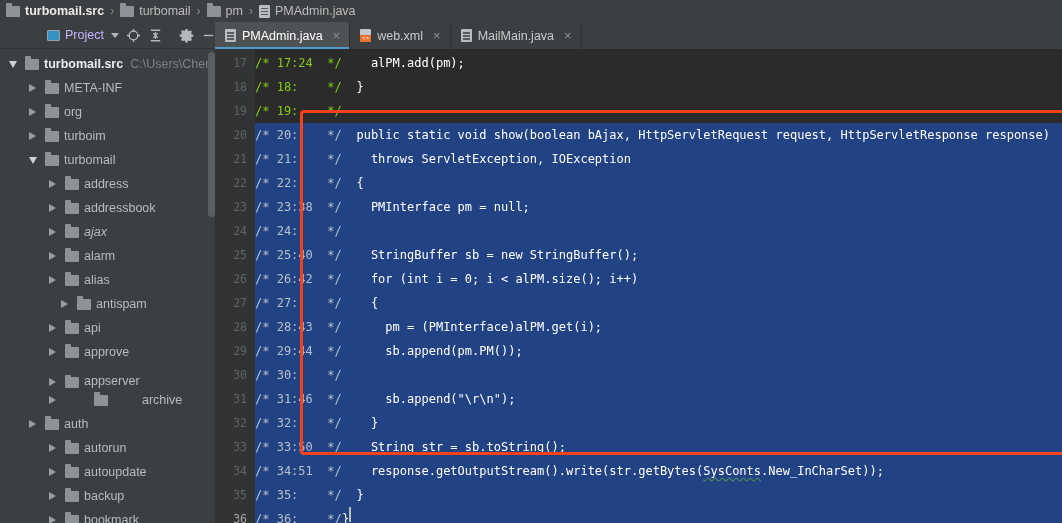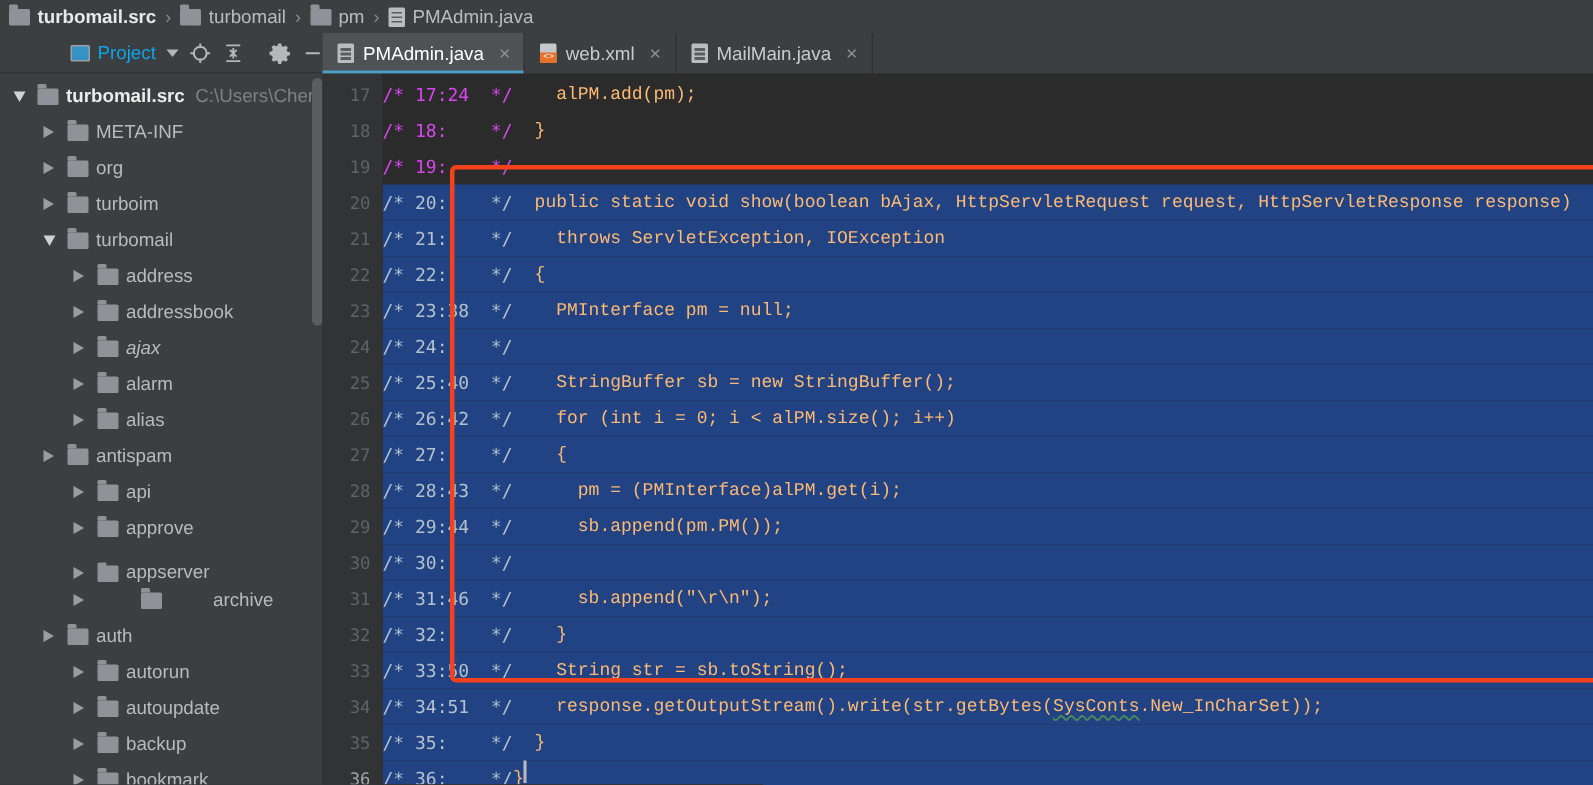--- a/index.html
+++ b/index.html
@@ -72,21 +72,21 @@
   }
   #project-toolbar {
     height: 27px;
     display: flex; align-items: center;
     padding-left: 6px; gap: 7px;
     background: #3c3f41;
     border-bottom: 1px solid #323232;
   }
   .pt-title {
     display: flex; align-items: center; gap: 5px;
-    font-size: 12.5px; color: #0ea5e9; padding-left: 41px;
+    font-size: 12.5px; color: #c4b5fd; padding-left: 41px;
   }
   .win-ico {
     width: 13px; height: 11px; border: 1.5px solid #9ba0a4;
     background: #3592c4; border-radius: 1px;
   }
   .chev-down {
     width: 0; height: 0; border-left: 4px solid transparent;
     border-right: 4px solid transparent; border-top: 5px solid #b4b4b4;
     margin-left: 2px;
   }
@@ -172,27 +172,27 @@
     background: #2b2b2b;
   }
   .cl {
     height: 24px; line-height: 24px;
     white-space: pre;
     color: #a9b7c6;
     display: flex;
   }
   .cl.sel { background: #214283; }
   .cm {
-    color: #d946ef;
+    color: #84cc16;
     width: 87px; min-width: 87px;
     display: inline-block;
     white-space: pre;
   }
   .cl.sel .cm { color: #b4c0cc; }
-  .ctxt { display: inline-block; white-space: pre; color: #fdba74; font-family: Liberation Mono, monospace; }
+  .ctxt { display: inline-block; white-space: pre; color: #ffffff; }
   .squig {
     text-decoration: underline wavy #4a8a5a;
     text-underline-offset: 2px;
   }
   .caret {
     display: inline-block; width: 1.5px; height: 15px;
     background: #bbbbbb; vertical-align: -3px; margin-left: 0px;
   }
 
   
@@ -313,21 +313,21 @@
         <div class="tree-row" style="padding-left: 46px;">
           <span class="tw closed"></span>
           <span class="folder-ico" style="margin-left: 4px;"></span>
           <span class="tree-label">alarm</span>
         </div>
         <div class="tree-row" style="padding-left: 46px;">
           <span class="tw closed"></span>
           <span class="folder-ico" style="margin-left: 4px;"></span>
           <span class="tree-label">alias</span>
         </div>
-        <div class="tree-row" style="padding-left: 26px;">
+        <div class="tree-row" style="padding-left: 58px;">
           <span class="tw closed"></span>
           <span class="folder-ico" style="margin-left: 4px;"></span>
           <span class="tree-label">antispam</span>
         </div>
         <div class="tree-row" style="padding-left: 46px;">
           <span class="tw closed"></span>
           <span class="folder-ico" style="margin-left: 4px;"></span>
           <span class="tree-label">api</span>
         </div>
         <div class="tree-row" style="padding-left: 46px;">

